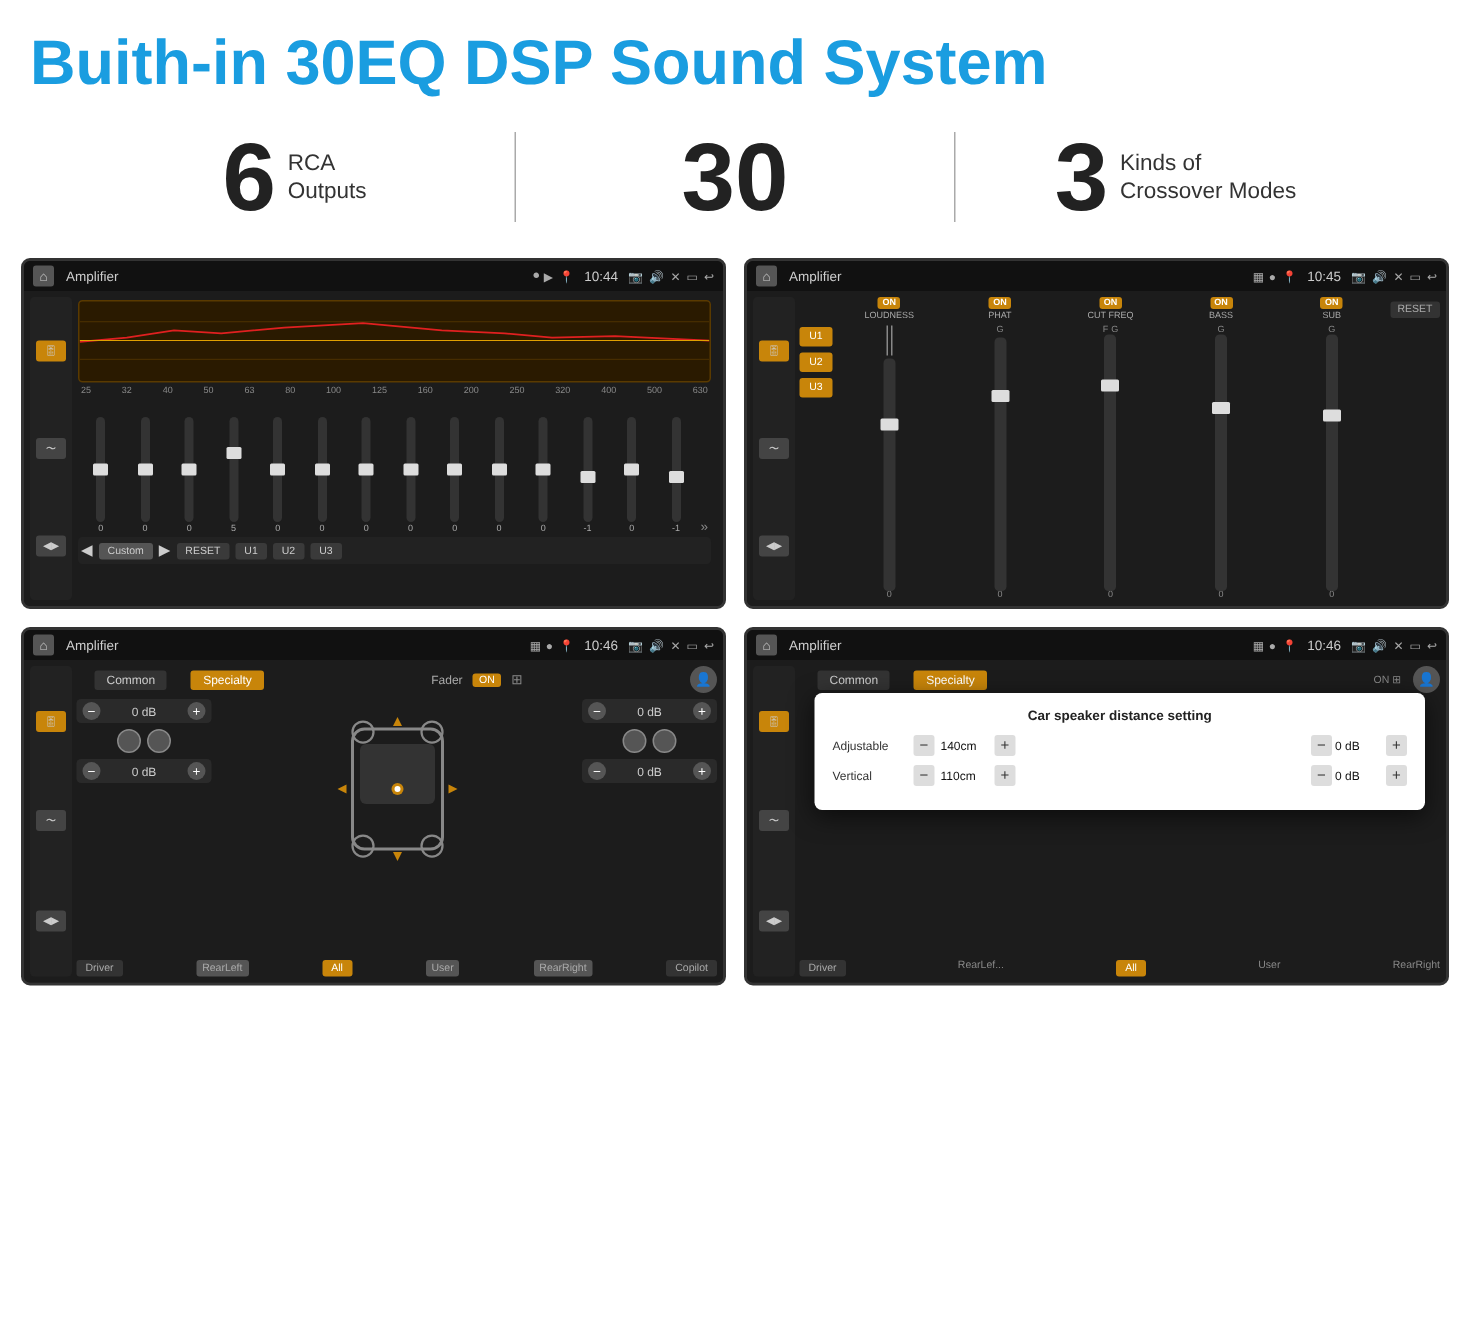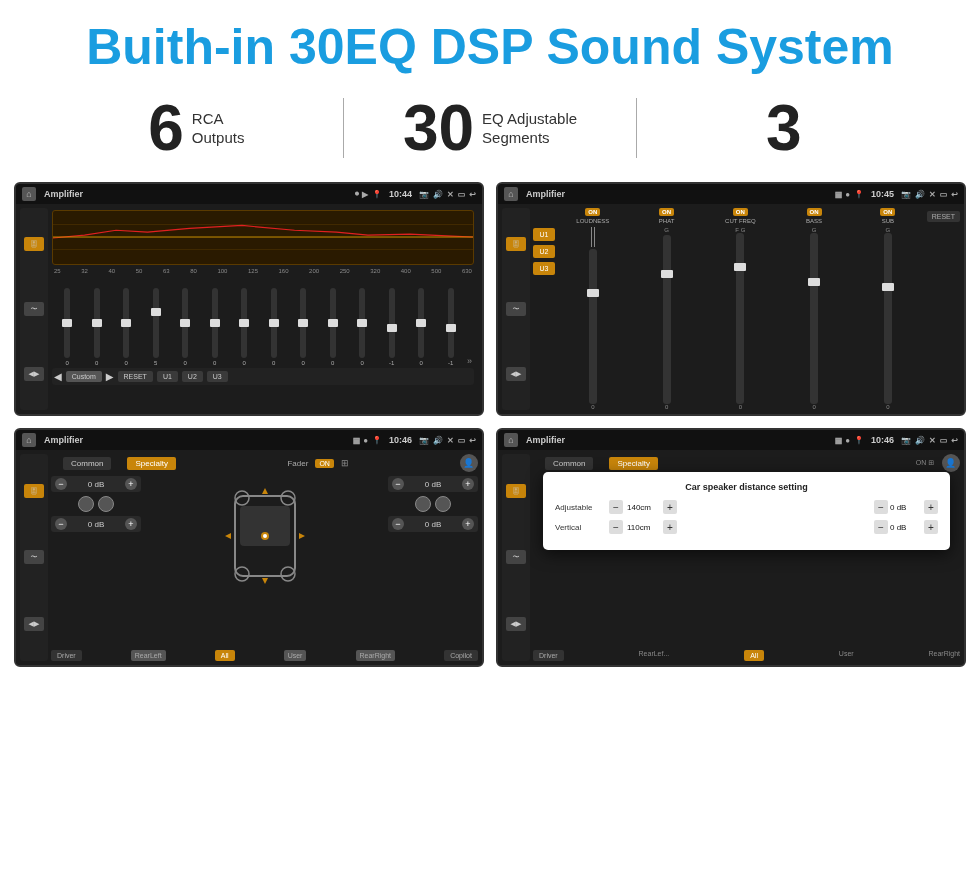--- a/index.html
+++ b/index.html
@@ -6,23 +6,23 @@
     body {
       width: 980px;
       min-height: 881px;
       background: #fff;
       font-family: Arial, sans-serif;
       overflow-x: hidden;
     }
 
     
     .main-title {
-      text-align: center;
+      text-align: left;
       padding: 18px 20px 10px;
-      font-size: 50px;
+      font-size: 42px;
       font-weight: 900;
       color: #1a9de0;
     }
 
     
     .stats-row {
       display: flex;
       justify-content: center;
       align-items: center;
       padding: 10px 60px 18px;
@@ -71,21 +71,20 @@
     }
 
     
     .status-bar {
       background: #111;
       display: flex;
       align-items: center;
       padding: 3px 6px;
       height: 20px;
       gap: 4px;
-      font-weight: bold;
     }
     .status-home {
       width: 14px; height: 14px;
       background: #555;
       border-radius: 2px;
       display: flex; align-items: center; justify-content: center;
     }
     .status-home::before { content: '⌂'; color: #ccc; font-size: 9px; }
     .status-title {
       font-size: 9px;
@@ -520,28 +519,28 @@
   <div class="stat-item">
     <span class="stat-number">6</span>
     <span class="stat-label">
       <span>RCA</span><br>
       <span>Outputs</span>
     </span>
   </div>
   <div class="stat-divider"></div>
   <div class="stat-item">
     <span class="stat-number">30</span>
-    <span class="stat-label">
-      <span>EQ Adjustable</span><br>
-      <span>Segments</span>
-    </span>
   </div>
   <div class="stat-divider"></div>
   <div class="stat-item">
     <span class="stat-number">3</span>
+    <span class="stat-label">
+      <span>Kinds of</span><br>
+      <span>Crossover Modes</span>
+    </span>
   </div>
 </div>
 
 <div class="screens-grid">
 
   <div class="screen-panel">
     <div class="status-bar">
       <div class="status-home"></div>
       <span class="status-title">Amplifier</span>
       <div class="status-icons">

